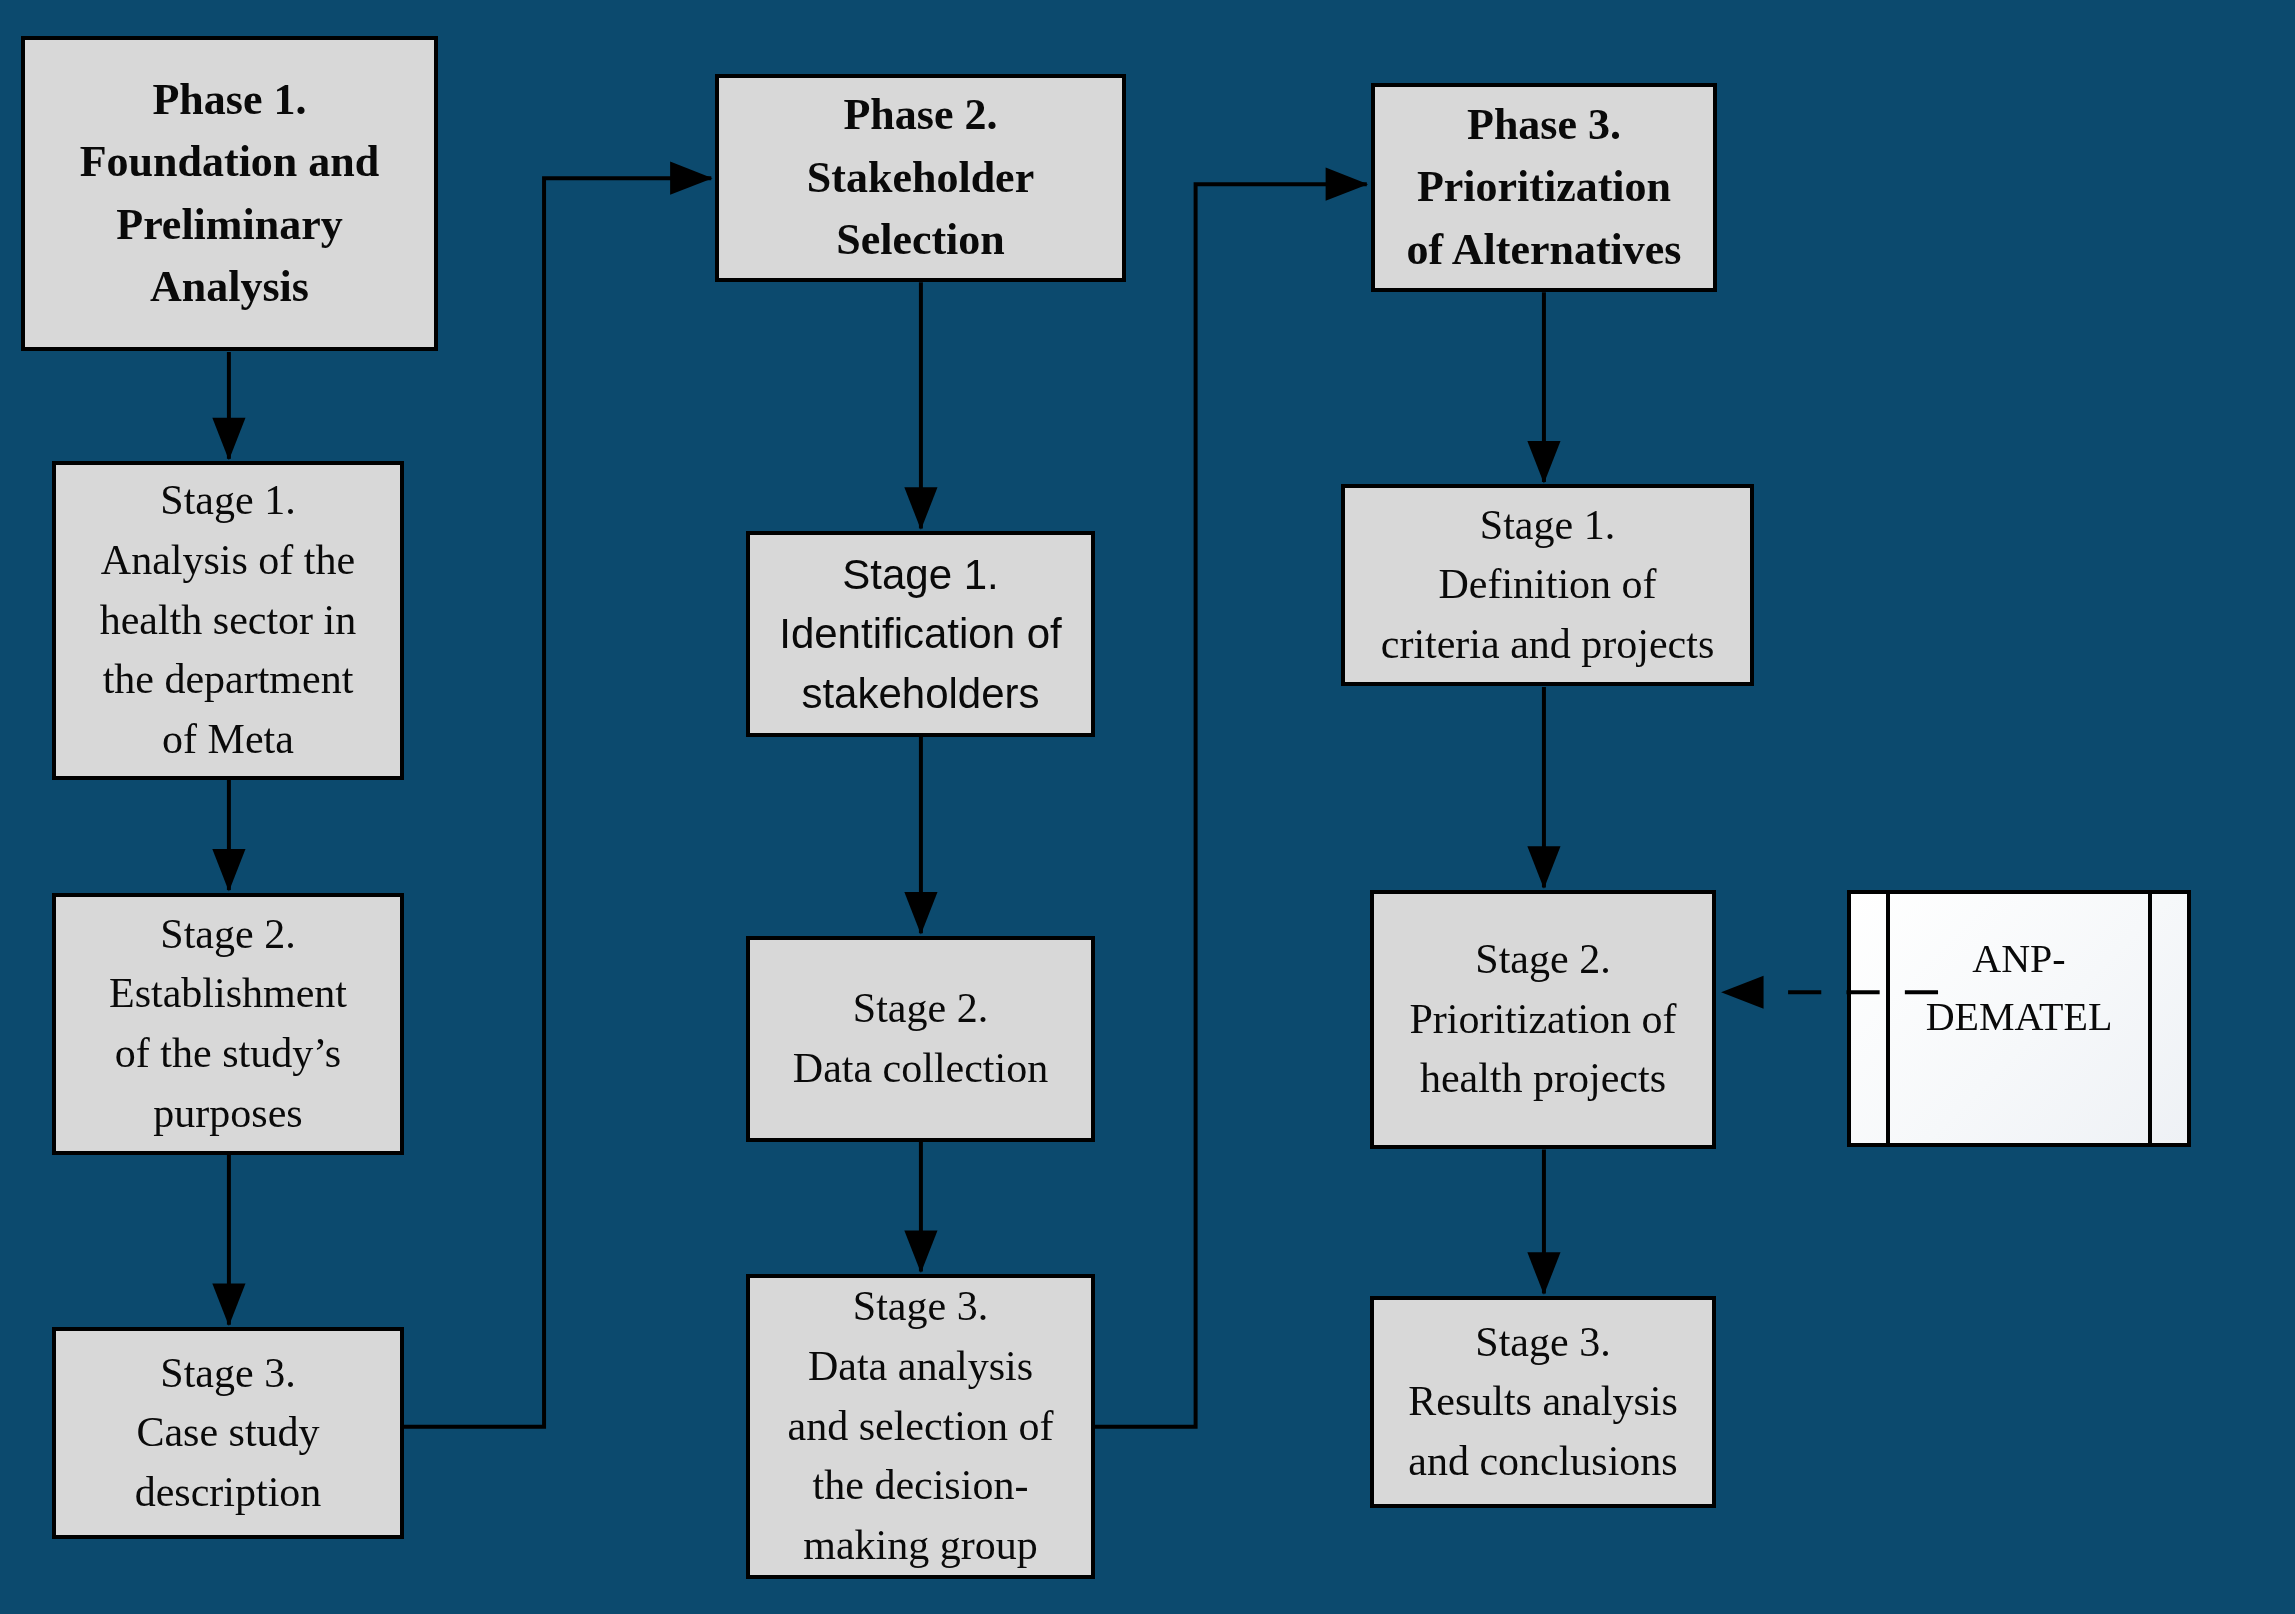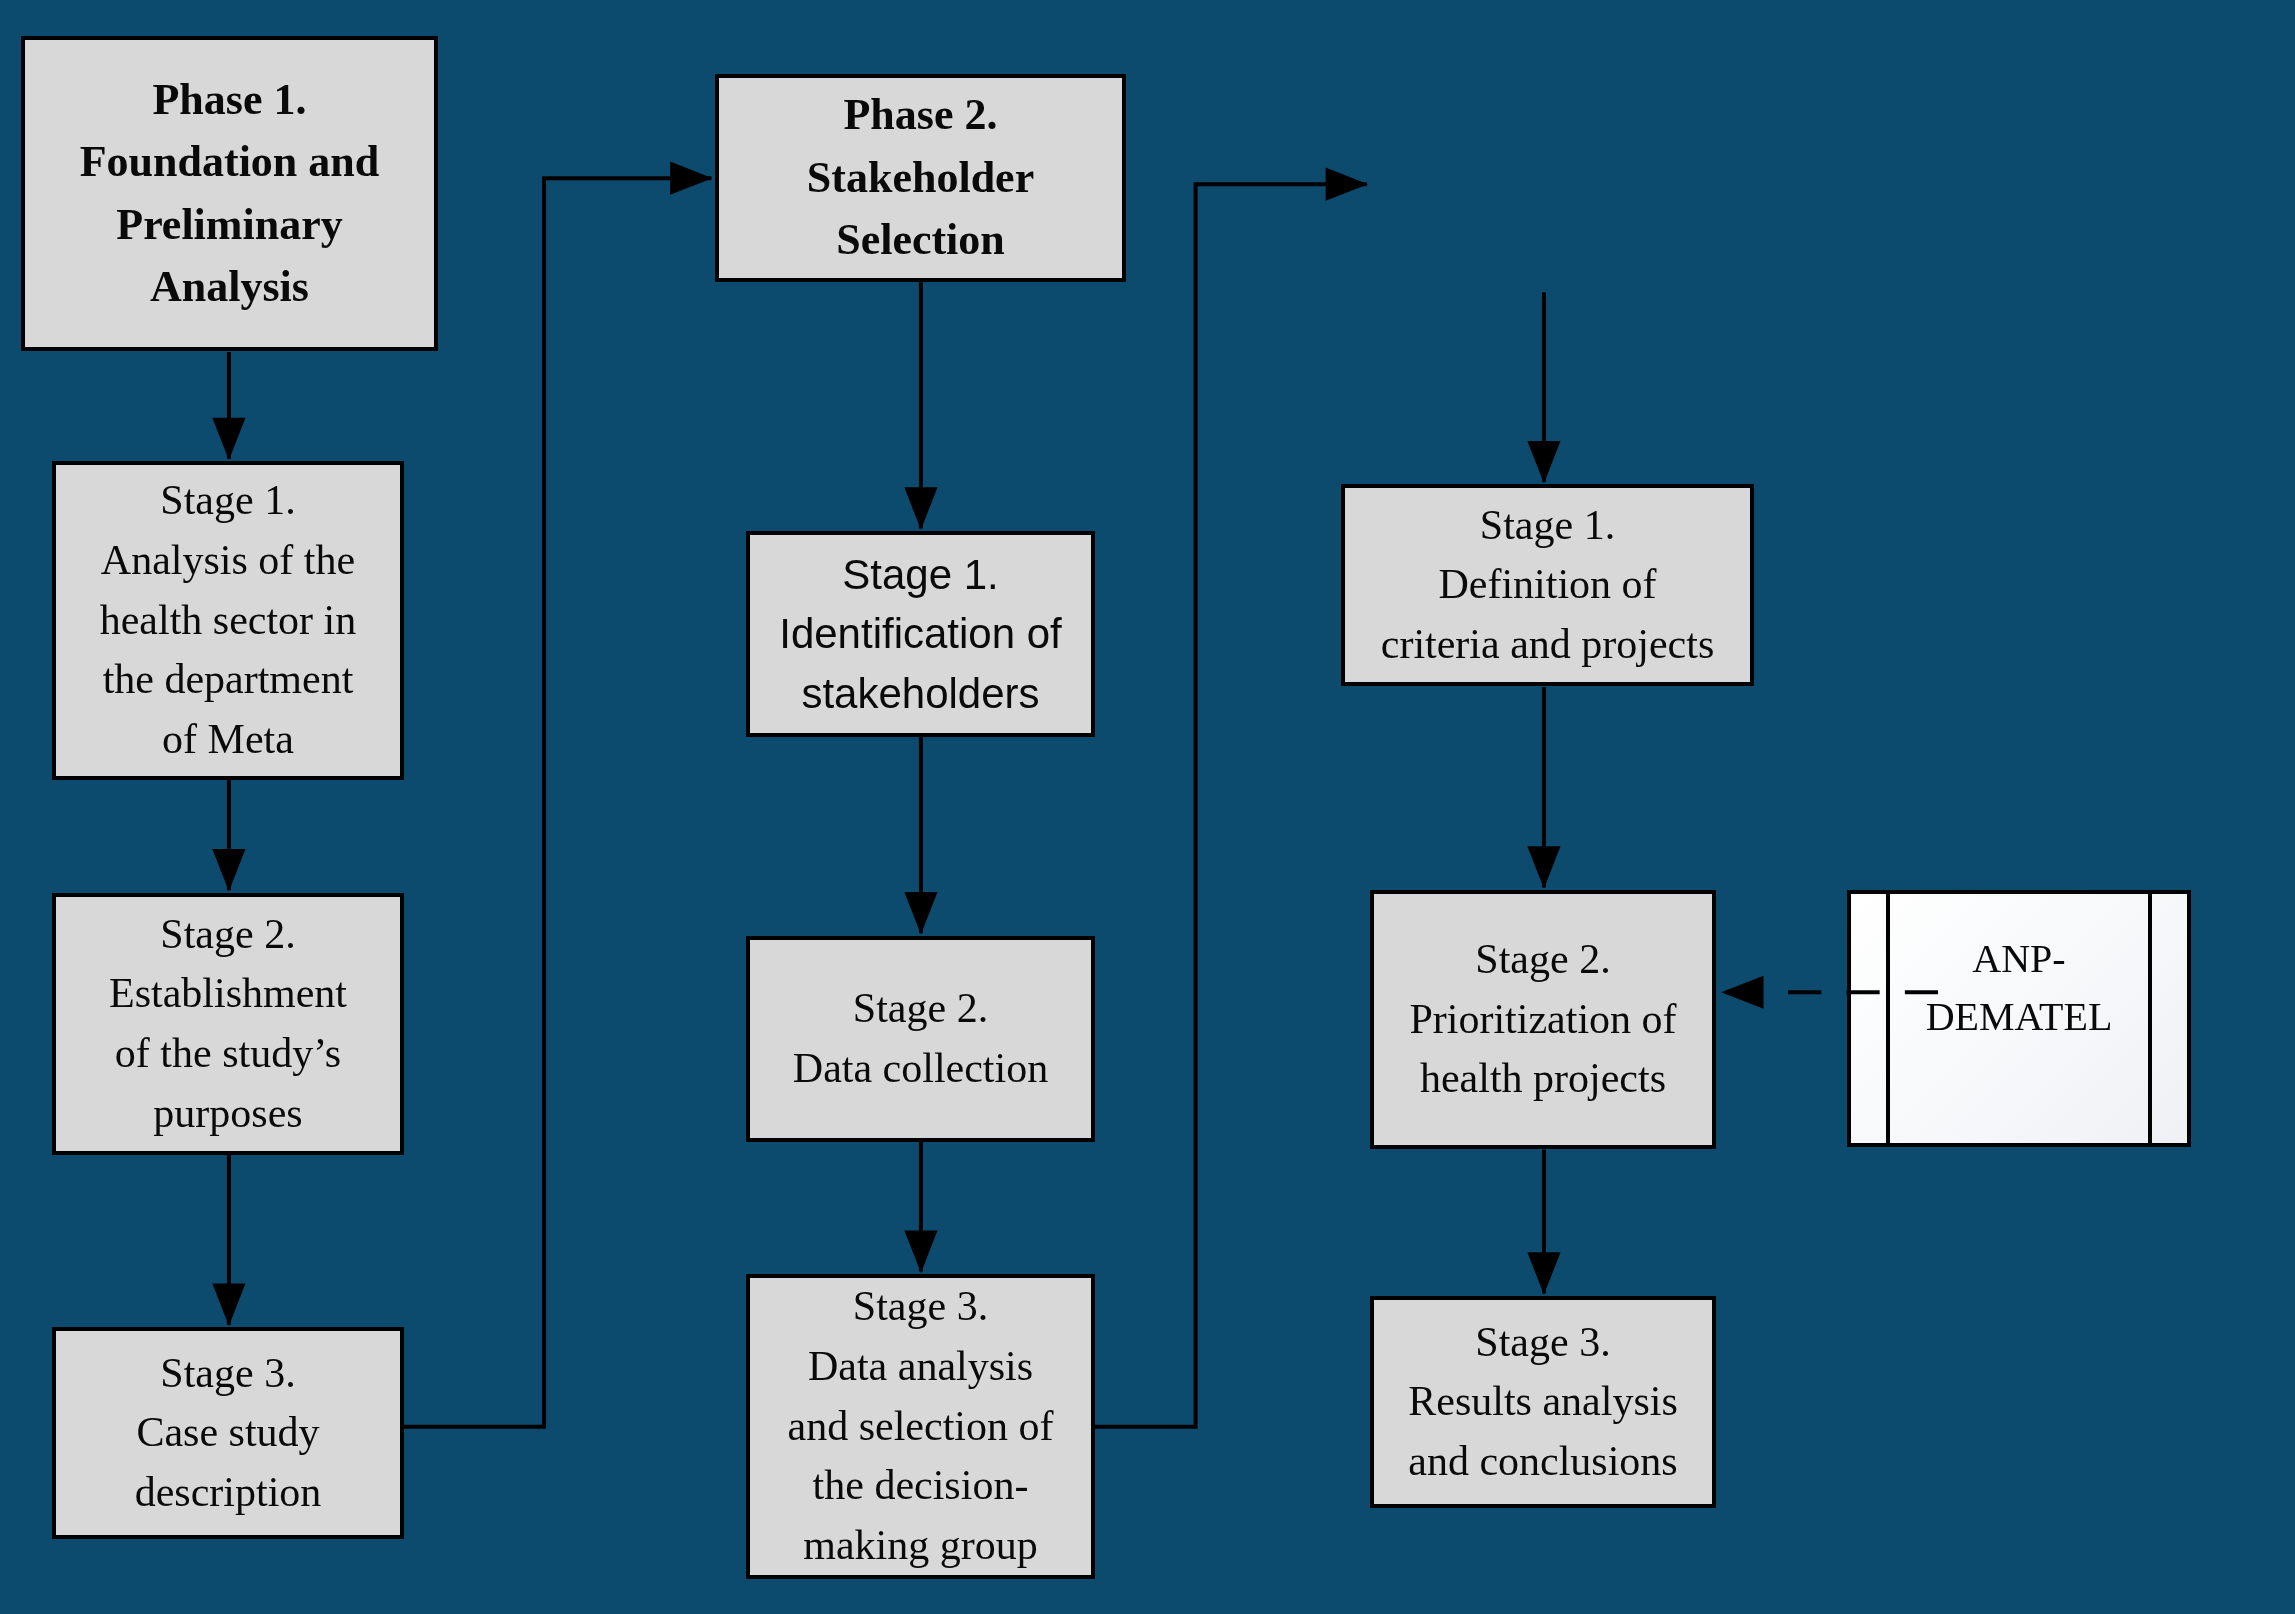--- a/index.html
+++ b/index.html
@@ -113,20 +113,25 @@
 Data collection</span>
   </div>
   <div class="box" style="left:746px; top:1274px; width:349px; height:305px;">
     <span class="label">Stage 3.
 Data analysis
 and selection of
 the decision-
 making group</span>
   </div>
 
+  <div class="box phase" style="left:1371px; top:83px; width:346px; height:209px;">
+    <span class="label">Phase 3.
+Prioritization
+of Alternatives</span>
+  </div>
   <div class="box" style="left:1341px; top:484px; width:413px; height:202px;">
     <span class="label">Stage 1.
 Definition of
 criteria and projects</span>
   </div>
   <div class="box" style="left:1370px; top:890px; width:346px; height:259px;">
     <span class="label">Stage 2.
 Prioritization of
 health projects</span>
   </div>

